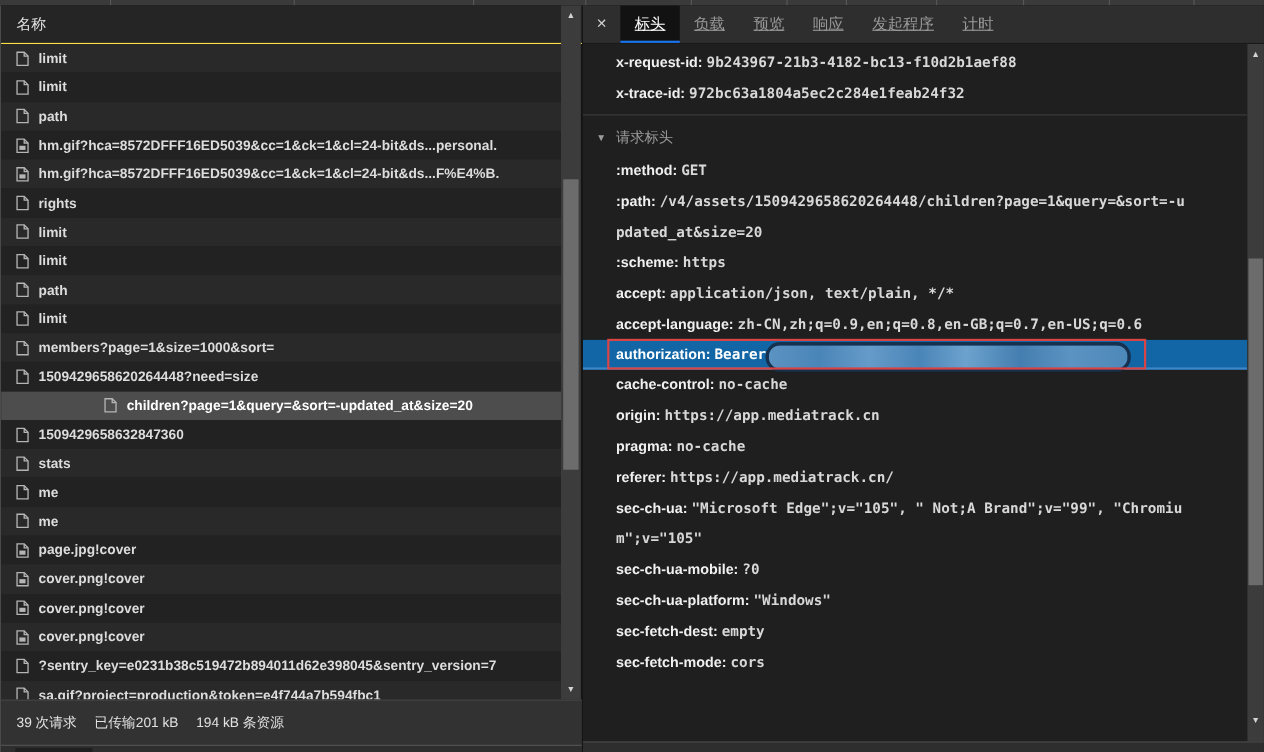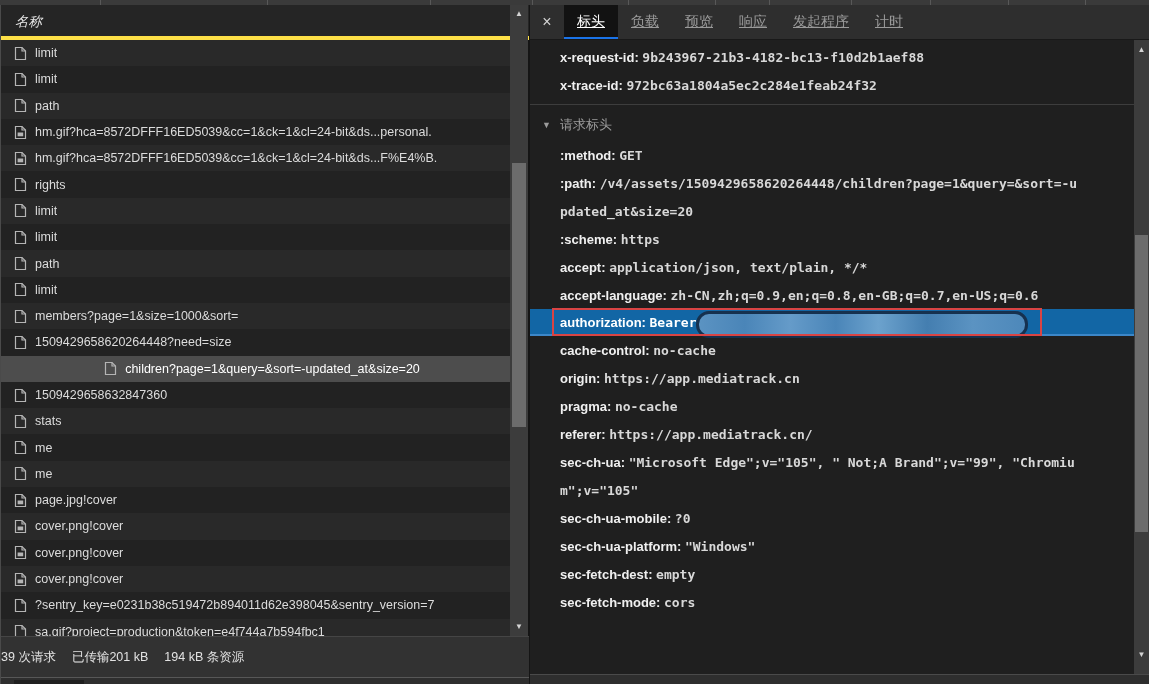--- a/index.html
+++ b/index.html
@@ -7,39 +7,39 @@
     font-family:"Liberation Sans", sans-serif; }
   .screen { position:absolute; inset:0; width:1149px; height:684px; background:#151515; }
 
   
   .top-strip { position:absolute; left:0; top:0; width:1149px; height:5px; background:#3a3a3a; }
   .top-strip .tick { position:absolute; top:0; width:1px; height:5px; background:#585858; }
 
   
   .left-panel { position:absolute; left:0; top:5px; width:528px; height:679px; background:#232323; border-left:1px solid #4a4a4a; }
   .lp-header { position:absolute; left:0; top:0; width:528px; height:35px; background:#252525;
-    border-bottom:4px solid #fde047; color:#e6e6e6; font-size:13.5px; line-height:34px; padding-left:14px;font-style:italic; }
+    border-bottom:1px solid #fde047; color:#e6e6e6; font-size:13.5px; line-height:34px; padding-left:14px; }
   .lp-list { position:absolute; left:0; top:35px; width:509px; height:596px; overflow:hidden; }
   .req-row { height:26.3px; display:flex; align-items:center; padding-left:13px; color:#dcdcdc;
     font-size:12.5px; white-space:nowrap; overflow:hidden; }
   .req-row.odd { background:#292929; }
   .req-row.even { background:#222222; }
   .req-row.selected { background:#4d4d4d; color:#ffffff;justify-content:center; }
   .req-icon { flex:0 0 13px; margin-right:8px; display:inline-flex; }
-  .req-label { overflow:hidden; }
+  .req-label { overflow:hidden;font-weight:bold; }
 
   
   .lp-scrollbar { position:absolute; left:509px; top:0; width:18px; height:631px; background:#3c3c3c; }
   .sb-arrow { position:absolute; left:0; width:100%; text-align:center; color:#d4d4d4; font-size:8px; line-height:14px; }
   .lp-scrollbar .up { top:2px; }
   .lp-scrollbar .down { bottom:2px; }
   .lp-thumb { position:absolute; left:2px; width:14px; background:#6c6c6c; }
 
   .lp-status { position:absolute; left:0; top:631px; width:528px; height:41px; background:#323232;
-    border-top:1px solid #454545; display:flex; align-items:center; gap:16px; padding-left:0;
+    border-top:1px solid #454545; display:flex; align-items:center; gap:16px; padding-left:14px;
     color:#e2e2e2; font-size:12.5px; }
   .lp-bottom { position:absolute; left:0; top:672px; width:528px; height:7px; background:#2e2e2e; border-top:1px solid #575757; }
   .lp-bottom-btn { position:absolute; left:13px; top:2px; width:70px; height:5px; background:#1f1f1f; }
 
   
   .right-panel { position:absolute; left:530px; top:5px; width:619px; height:679px; background:#1f1f1f; }
   .rp-tabs { position:absolute; left:0; top:0; width:619px; height:35px; background:#2e2e2e;
     border-bottom:1px solid #191919; display:flex; align-items:stretch; }
   .tab-close { width:34px; display:flex; align-items:center; justify-content:center;
     color:#d2d2d2; font-size:16px; cursor:default; }

